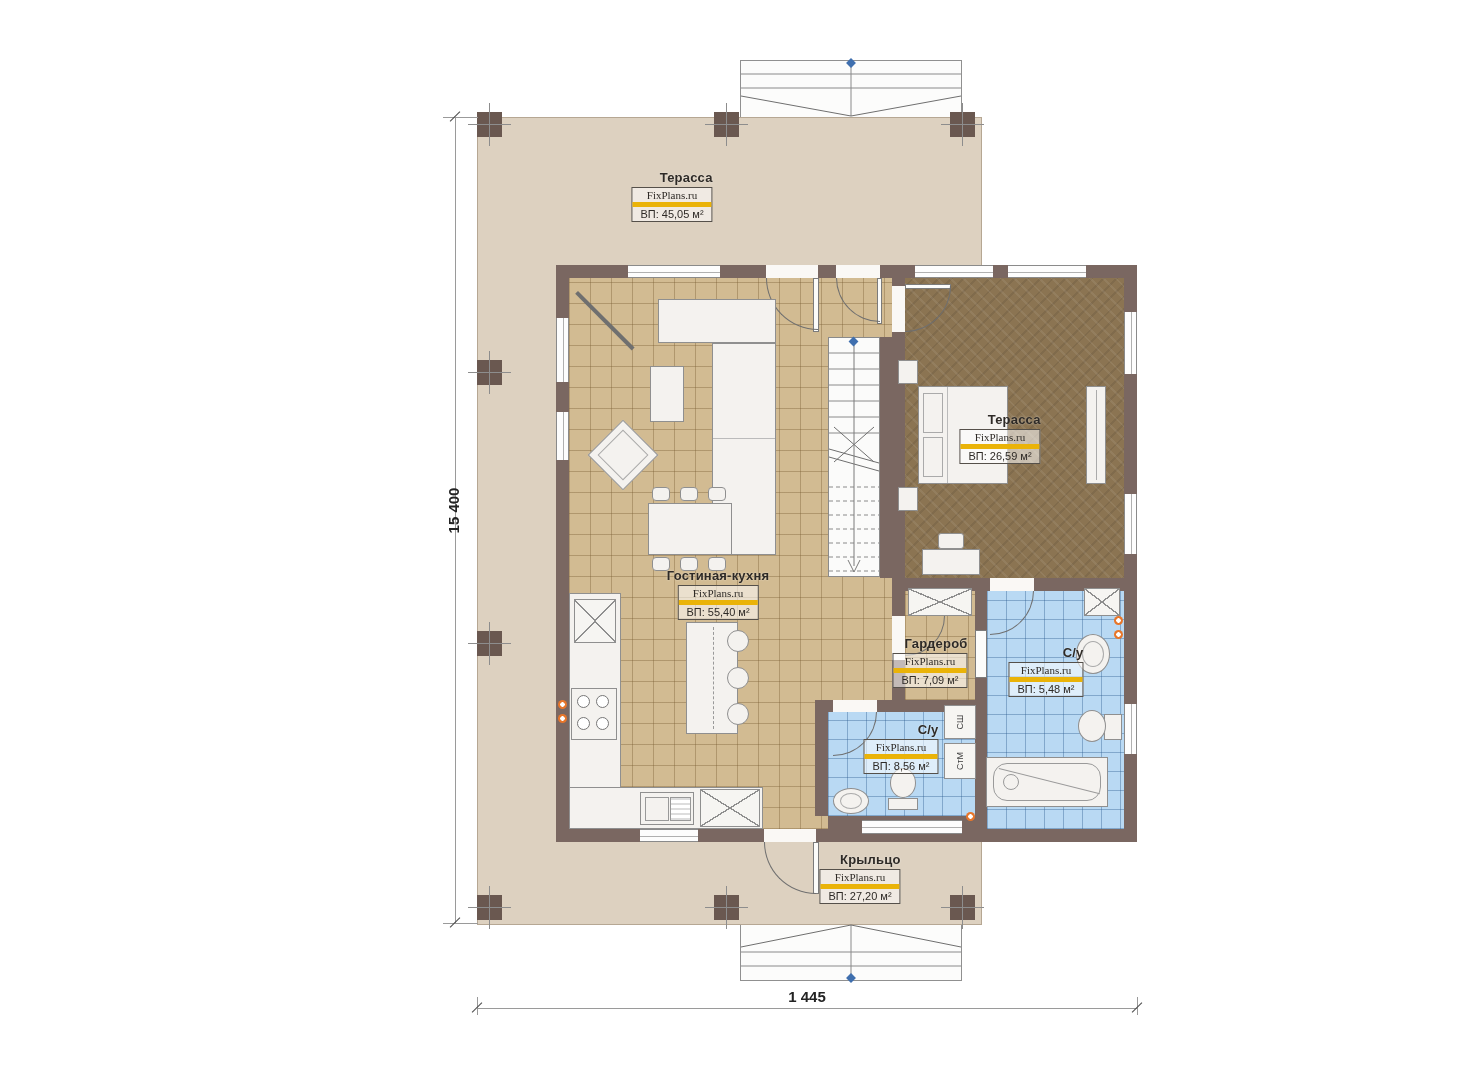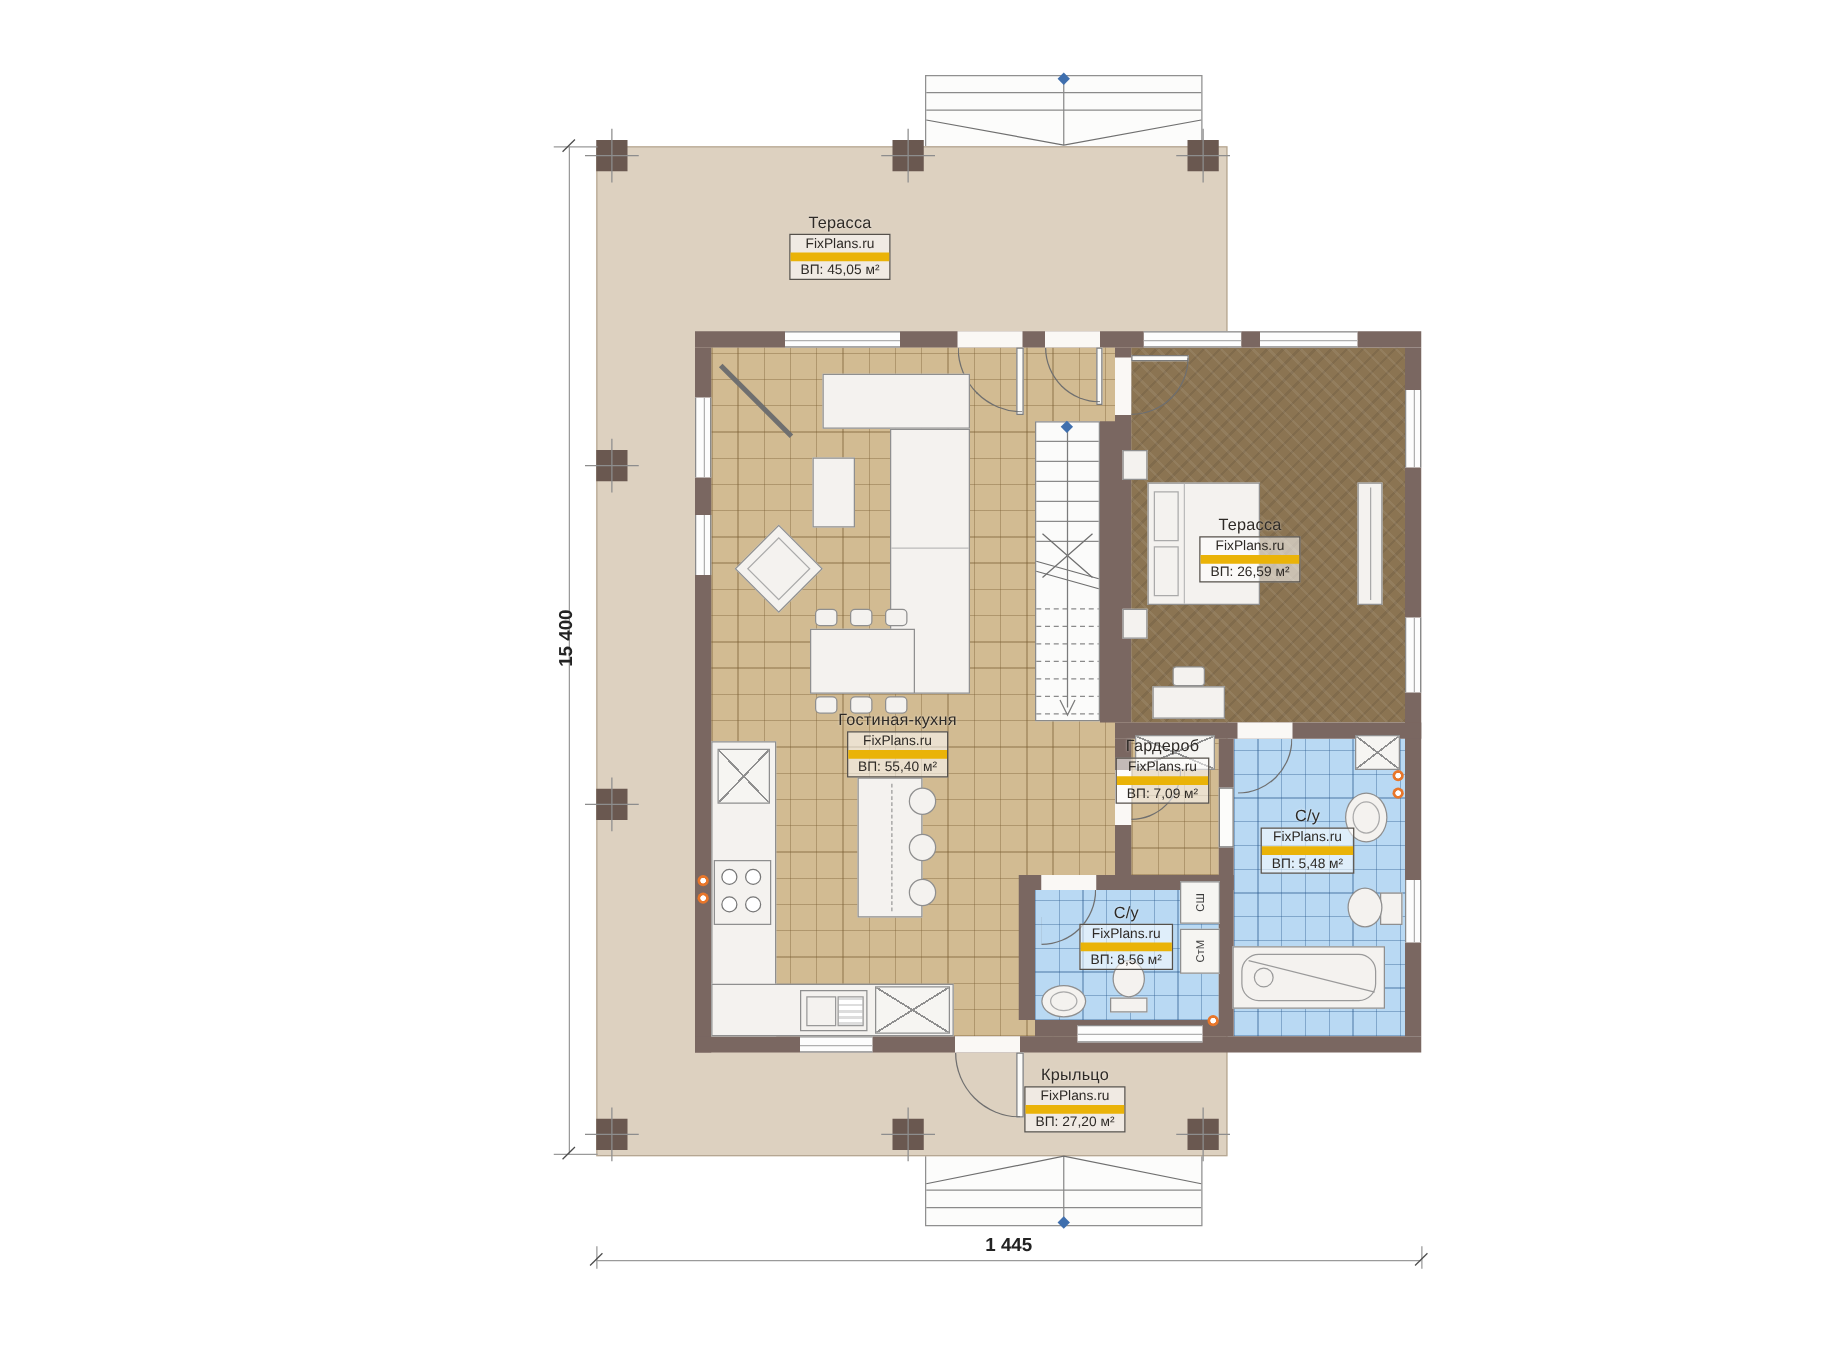--- a/index.html
+++ b/index.html
@@ -32,23 +32,23 @@
     background-image:linear-gradient(to top right,transparent calc(50% - .7px),#8f8f8f calc(50% - .7px) calc(50% + .7px),transparent calc(50% + .7px)),
                      linear-gradient(to bottom right,transparent calc(50% - .7px),#8f8f8f calc(50% - .7px) calc(50% + .7px),transparent calc(50% + .7px));}
   .post{position:absolute;width:25px;height:25px;background:#6a5850;z-index:3;}
   .post::before{content:"";position:absolute;left:-9px;right:-9px;top:12px;border-top:1px solid #8d8d8d;}
   .post::after{content:"";position:absolute;top:-9px;bottom:-9px;left:12px;border-left:1px solid #8d8d8d;}
   .outlet{position:absolute;width:9px;height:9px;border-radius:50%;z-index:7;
     background:radial-gradient(circle,#fff 0 2px,#e8762a 2.5px);}
   .steps{position:absolute;background:#fcfcfb;border:1px solid #909090;box-sizing:border-box;z-index:1;}
   .stairs{position:absolute;background:#fbfbfa;border:1px solid #8a8a8a;box-sizing:border-box;z-index:5;}
   .rlabel{position:absolute;transform:translateX(-50%);text-align:center;z-index:30;color:#2e2a26;white-space:nowrap;}
-  .rl-name{font-size:13px;font-weight:normal;letter-spacing:.2px;text-shadow:0 0 2px rgba(255,255,255,.6);}
+  .rl-name{font-size:13px;font-weight:bold;letter-spacing:.2px;text-shadow:0 0 2px rgba(255,255,255,.6);text-align:right;}
   .rl-box{display:inline-block;margin-top:2px;border:1px solid #55504a;background:rgba(255,255,255,.55);font-size:11px;}
-  .rl-brand{padding:1px 8px;border-bottom:7px solid #eab308;}
+  .rl-brand{padding:1px 8px;border-bottom:5px solid #eab308;font-family:Liberation Serif, serif;}
   .rl-area{padding:1px 8px;}
   .dim{position:absolute;background:#9a9a9a;z-index:8;}
   .tick{position:absolute;width:14px;border-top:1.5px solid #4c4c4c;transform:rotate(-45deg);z-index:8;}
   .dimlab{position:absolute;font-size:15px;font-weight:bold;color:#232323;z-index:8;text-align:center;}
   .app{position:absolute;background:#f6f5f2;border:1px solid #8f8f8f;box-sizing:border-box;z-index:6;
     display:flex;align-items:center;justify-content:center;font-size:9px;color:#3c3c3c;}
   .vtext{transform:rotate(-90deg);}
   .burner{position:absolute;width:11px;height:11px;border:1px solid #777;border-radius:50%;background:#fff;}
   .inline-line{position:absolute;background:#6f6f6f;}
   svg.overlay{position:absolute;left:0;top:0;z-index:10;pointer-events:none;}
@@ -263,21 +263,21 @@
       <div class="rl-area">ВП: 55,40 м²</div>
     </div>
   </div>
   <div class="rlabel" style="left:1000px;top:412px;">
     <div class="rl-name">Терасса</div>
     <div class="rl-box">
       <div class="rl-brand">FixPlans.ru</div>
       <div class="rl-area">ВП: 26,59 м²</div>
     </div>
   </div>
-  <div class="rlabel" style="left:930px;top:589px;">
+  <div class="rlabel" style="left:930px;top:636px;">
     <div class="rl-name">Гардероб</div>
     <div class="rl-box">
       <div class="rl-brand">FixPlans.ru</div>
       <div class="rl-area">ВП: 7,09 м²</div>
     </div>
   </div>
   <div class="rlabel" style="left:1046px;top:645px;">
     <div class="rl-name">С/у</div>
     <div class="rl-box">
       <div class="rl-brand">FixPlans.ru</div>

